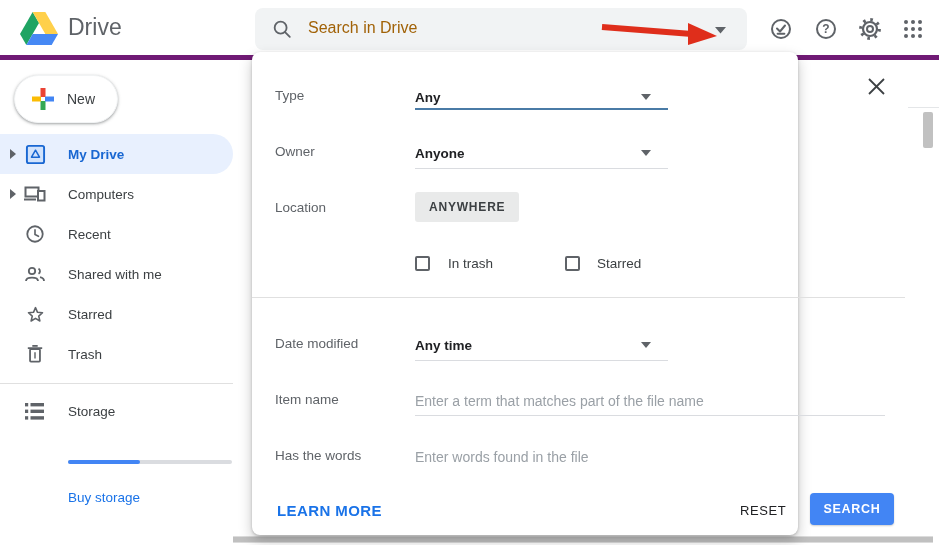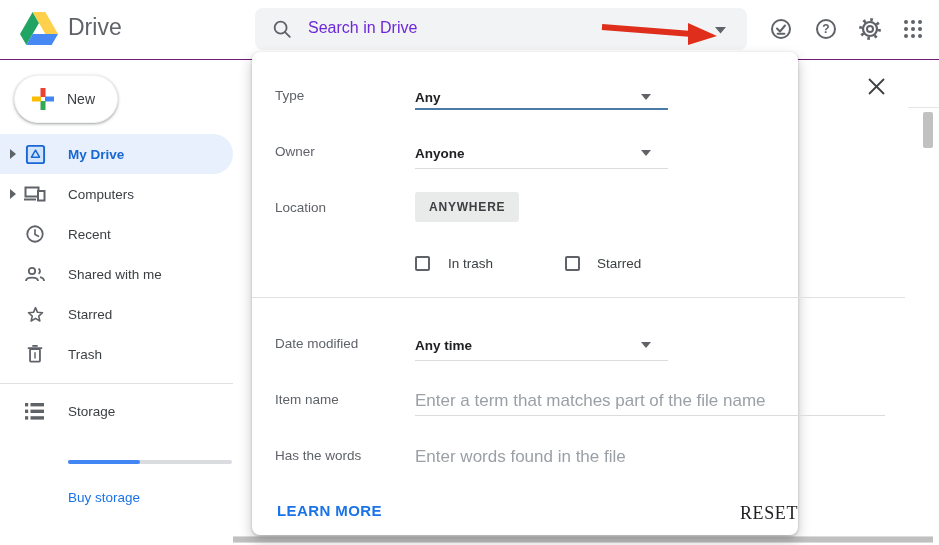--- a/index.html
+++ b/index.html
@@ -1,30 +1,30 @@
 <!DOCTYPE html>
 <html><head>
 <meta charset="utf-8">
 <style>
   * { margin:0; padding:0; box-sizing:border-box; }
   html,body { width:939px; height:545px; background:#fff; overflow:hidden;
               font-family:"Liberation Sans", sans-serif; position:relative; }
 
   
   .header { position:absolute; left:0; top:0; width:939px; height:60px; background:#fff;
-            border-bottom:1px solid #701a75; z-index:1; }
+            border-bottom:5px solid #701a75; z-index:1; }
   .logo { position:absolute; left:20px; top:12px; width:38px; height:33px; }
   .app-title { position:absolute; left:68px; top:14px; font-size:23px; color:#5f6368; }
   .hdr-icon { position:absolute; top:17px; width:24px; height:24px; cursor:pointer; }
 
   
   .search-bar { position:absolute; left:255px; top:8px; width:492px; height:42px;
                 background:#f1f3f4; border-radius:8px; z-index:2; }
   .search-glass { position:absolute; left:16px; top:10px; }
-  .search-ph { position:absolute; left:53px; top:11px; font-size:16px; color:#6d28d9; }
+  .search-ph { position:absolute; left:53px; top:11px; font-size:16px; color:#a16207; }
   .search-chevron { position:absolute; right:20px; top:18px; cursor:pointer; }
   .red-arrow { position:absolute; left:345px; top:10px; z-index:3; pointer-events:none; }
 
   
   .sidebar { position:absolute; left:0; top:60px; width:233px; height:485px; background:#fff; z-index:1; }
   .new-btn { position:absolute; left:14px; top:15px; width:104px; height:48px; background:#fff;
              border-radius:24px; border:1px solid #f1f3f4; cursor:pointer;
              box-shadow:0 1px 2px rgba(60,64,67,.3), 0 1px 3px 1px rgba(60,64,67,.15);
              display:flex; align-items:center; }
   .new-btn svg { margin-left:14px; }
@@ -63,29 +63,29 @@
   .u-gray { position:absolute; left:163px; width:253px; height:1px; background:#dadce0; }
   .chip { position:absolute; left:163px; top:140px; height:30px; padding:12px 14px; background:#e9eaea;
           border-radius:3px; display:flex; align-items:center; font-size:12px; font-weight:bold;
           letter-spacing:.8px; color:#3c4043; cursor:pointer; }
   .checkbox { position:absolute; width:15px; height:15px; border:2px solid #5f6368; border-radius:2px;
               background:#fff; cursor:pointer; }
   .cb-label { position:absolute; font-size:13.5px; color:#3c4043; }
   .panel-divider { position:absolute; left:0; top:245px; width:653px; height:1px; background:#e0e0e0; }
   .p-input { position:absolute; left:163px; width:470px; height:30px; border:none; outline:none;
              border-bottom:1px solid #dadce0; font-family:"Liberation Sans",sans-serif;
-             font-size:17px; color:#202124; background:transparent; }
+             font-size:14px; color:#202124; background:transparent; }
   .p-input::placeholder { color:#9aa0a6; }
   .close-btn { position:absolute; left:610px; top:20px; width:28px; height:28px; display:flex;
                align-items:center; justify-content:center; cursor:pointer; z-index:12; }
   .learn-more { position:absolute; left:25px; top:450px; font-size:15px; font-weight:bold;
                 letter-spacing:.4px; color:#1a73e8; cursor:pointer; }
-  .reset-btn { position:absolute; left:478px; top:443px; padding:8px 10px; font-size:18px;
+  .reset-btn { position:absolute; left:478px; top:443px; padding:8px 10px; font-size:13px;
                letter-spacing:.6px; color:#202124; background:transparent; border:none;
-               font-family:Liberation Serif, serif; cursor:pointer; }
+               font-family:Liberation Sans, sans-serif; cursor:pointer; }
   .search-btn { position:absolute; left:558px; top:441px; width:84px; height:32px; background:#4285f4;
                 border:none; border-radius:4px; color:#fff; font-size:12.5px; font-weight:bold;
                 letter-spacing:.7px; font-family:"Liberation Sans",sans-serif; cursor:pointer;
                 box-shadow:0 1px 2px rgba(0,0,0,.2); }
 </style>
 </head>
 <body>
 
 <div class="header">
   <svg class="logo" viewBox="0 0 139 120.4">
@@ -296,13 +296,14 @@
 
   <div class="close-btn">
     <svg width="17" height="17">
       <line x1="1" y1="1" x2="16" y2="16" stroke="#3c4043" stroke-width="1.8"></line>
       <line x1="16" y1="1" x2="1" y2="16" stroke="#3c4043" stroke-width="1.8"></line>
     </svg>
   </div>
 
   <div class="learn-more">LEARN MORE</div>
   <button class="reset-btn">RESET</button>
+  <button class="search-btn">SEARCH</button>
 </div>
 
 </body></html>

